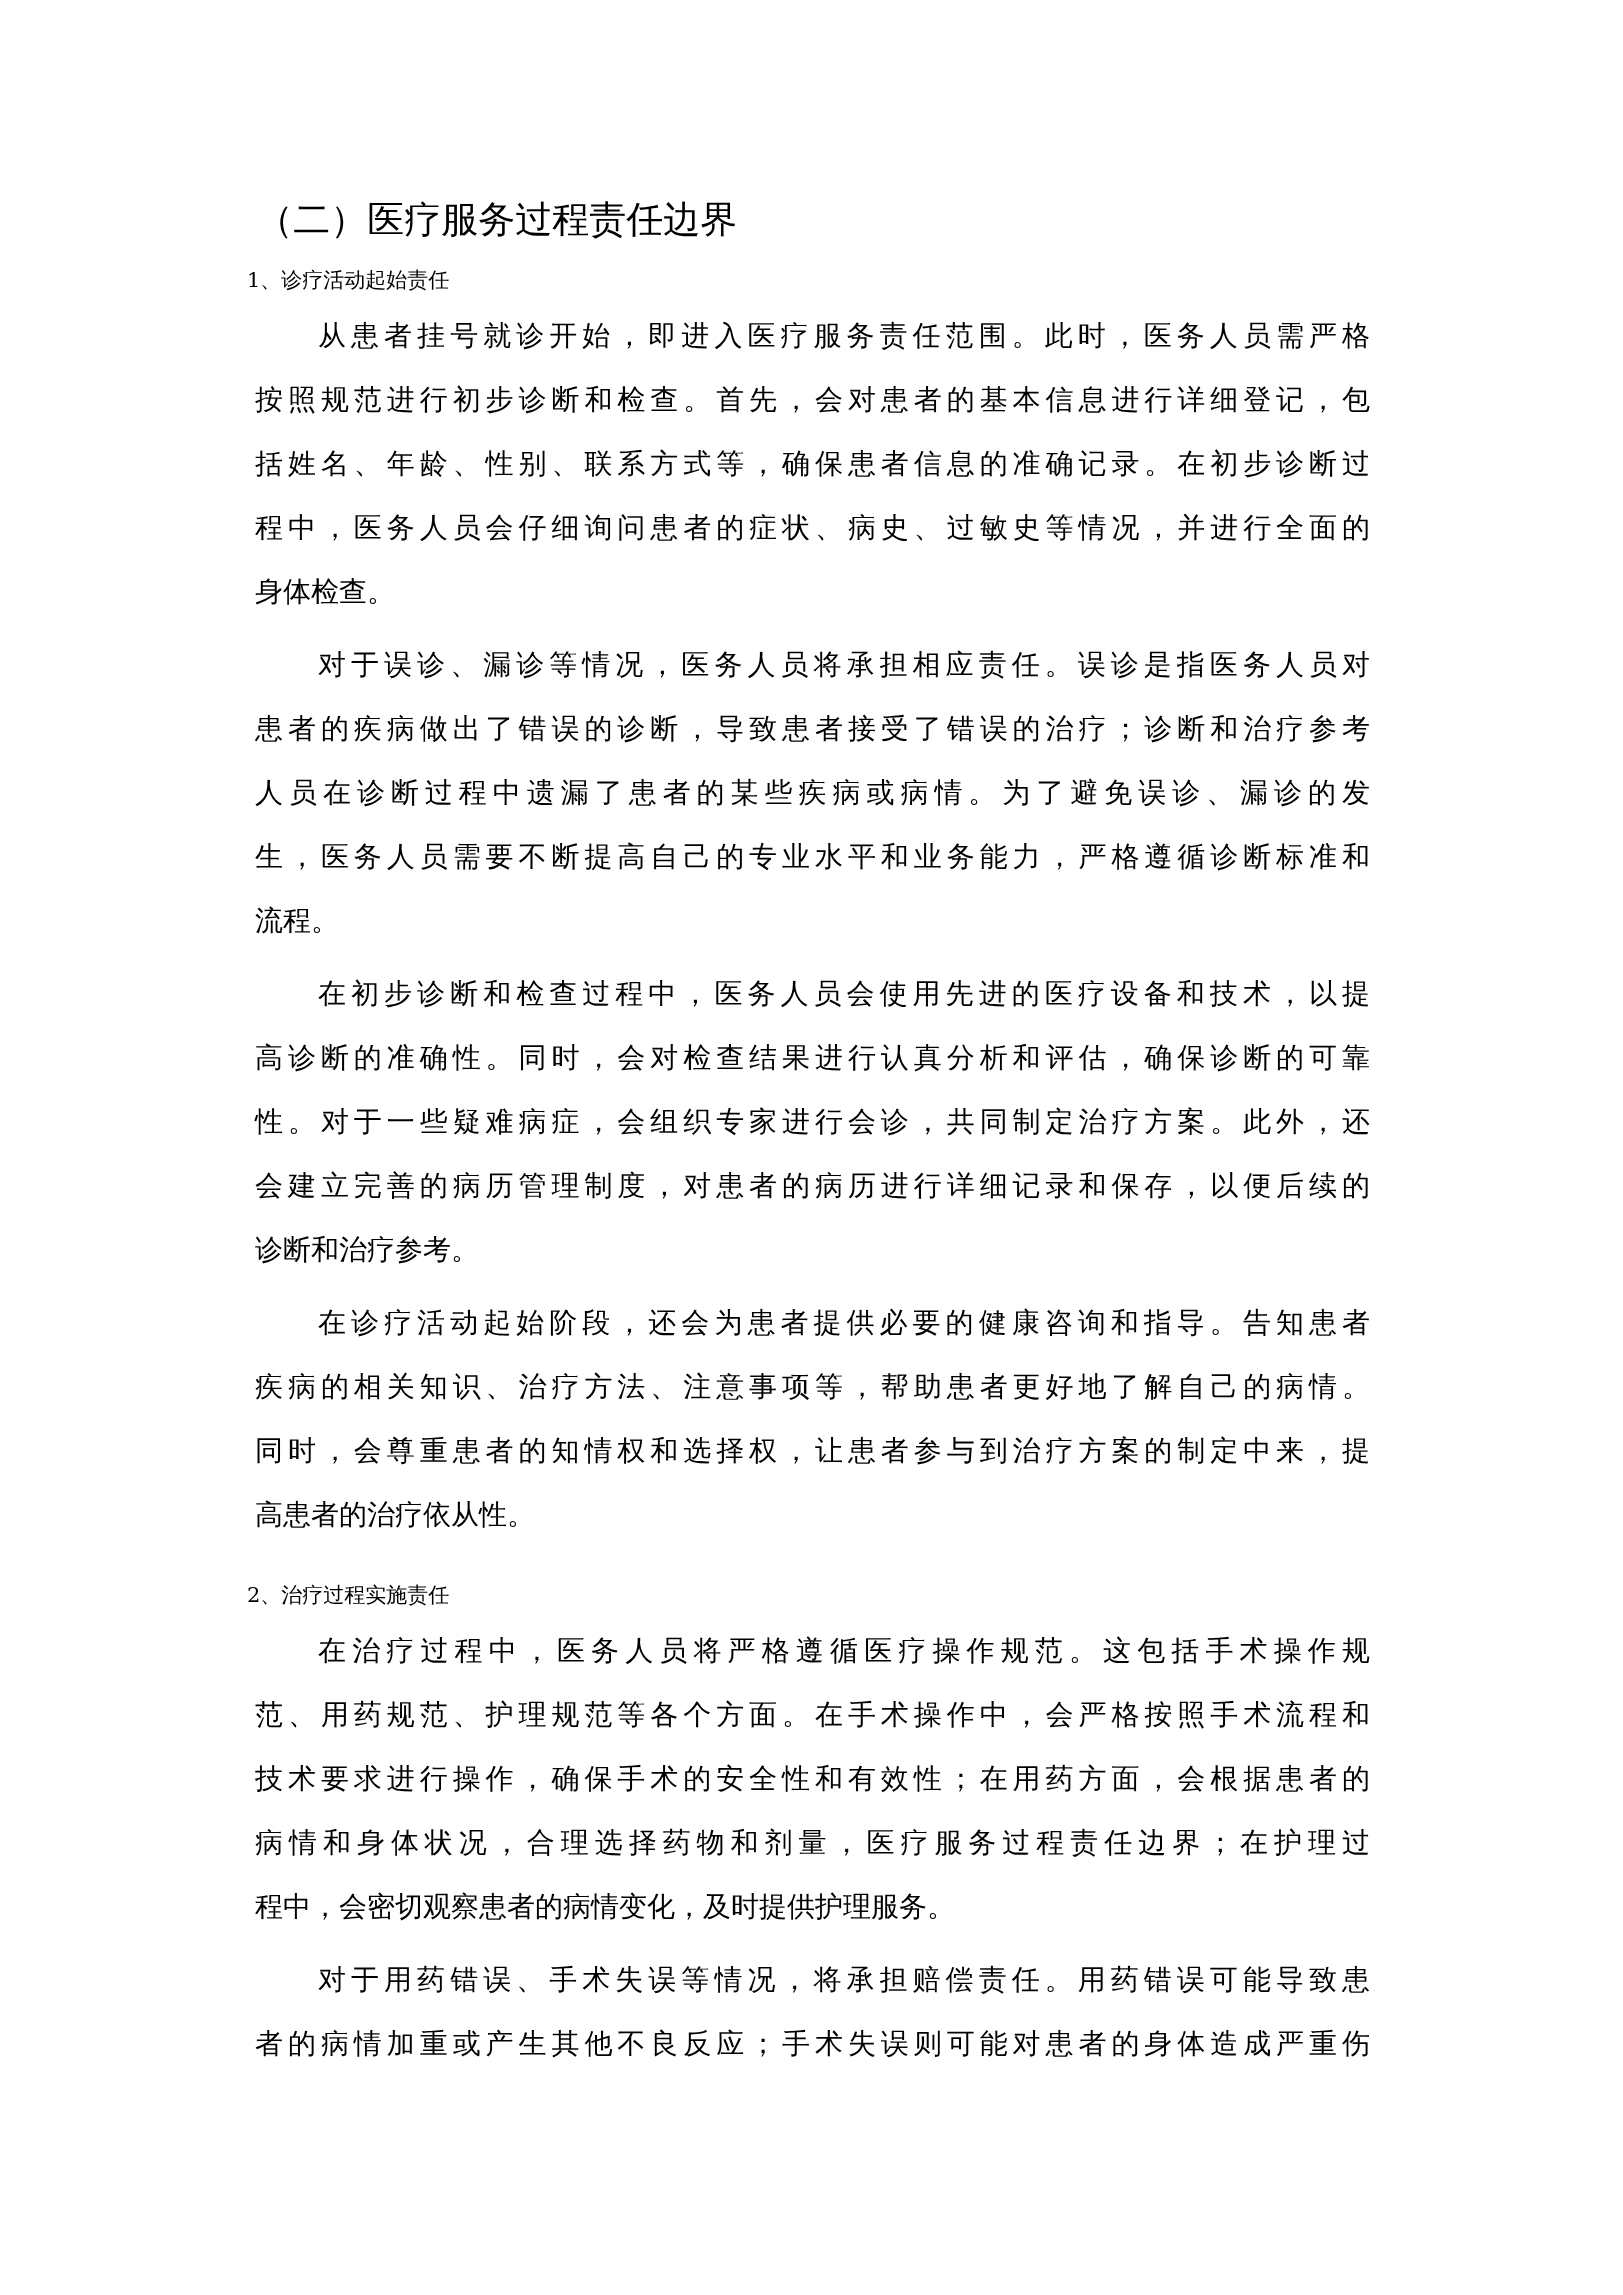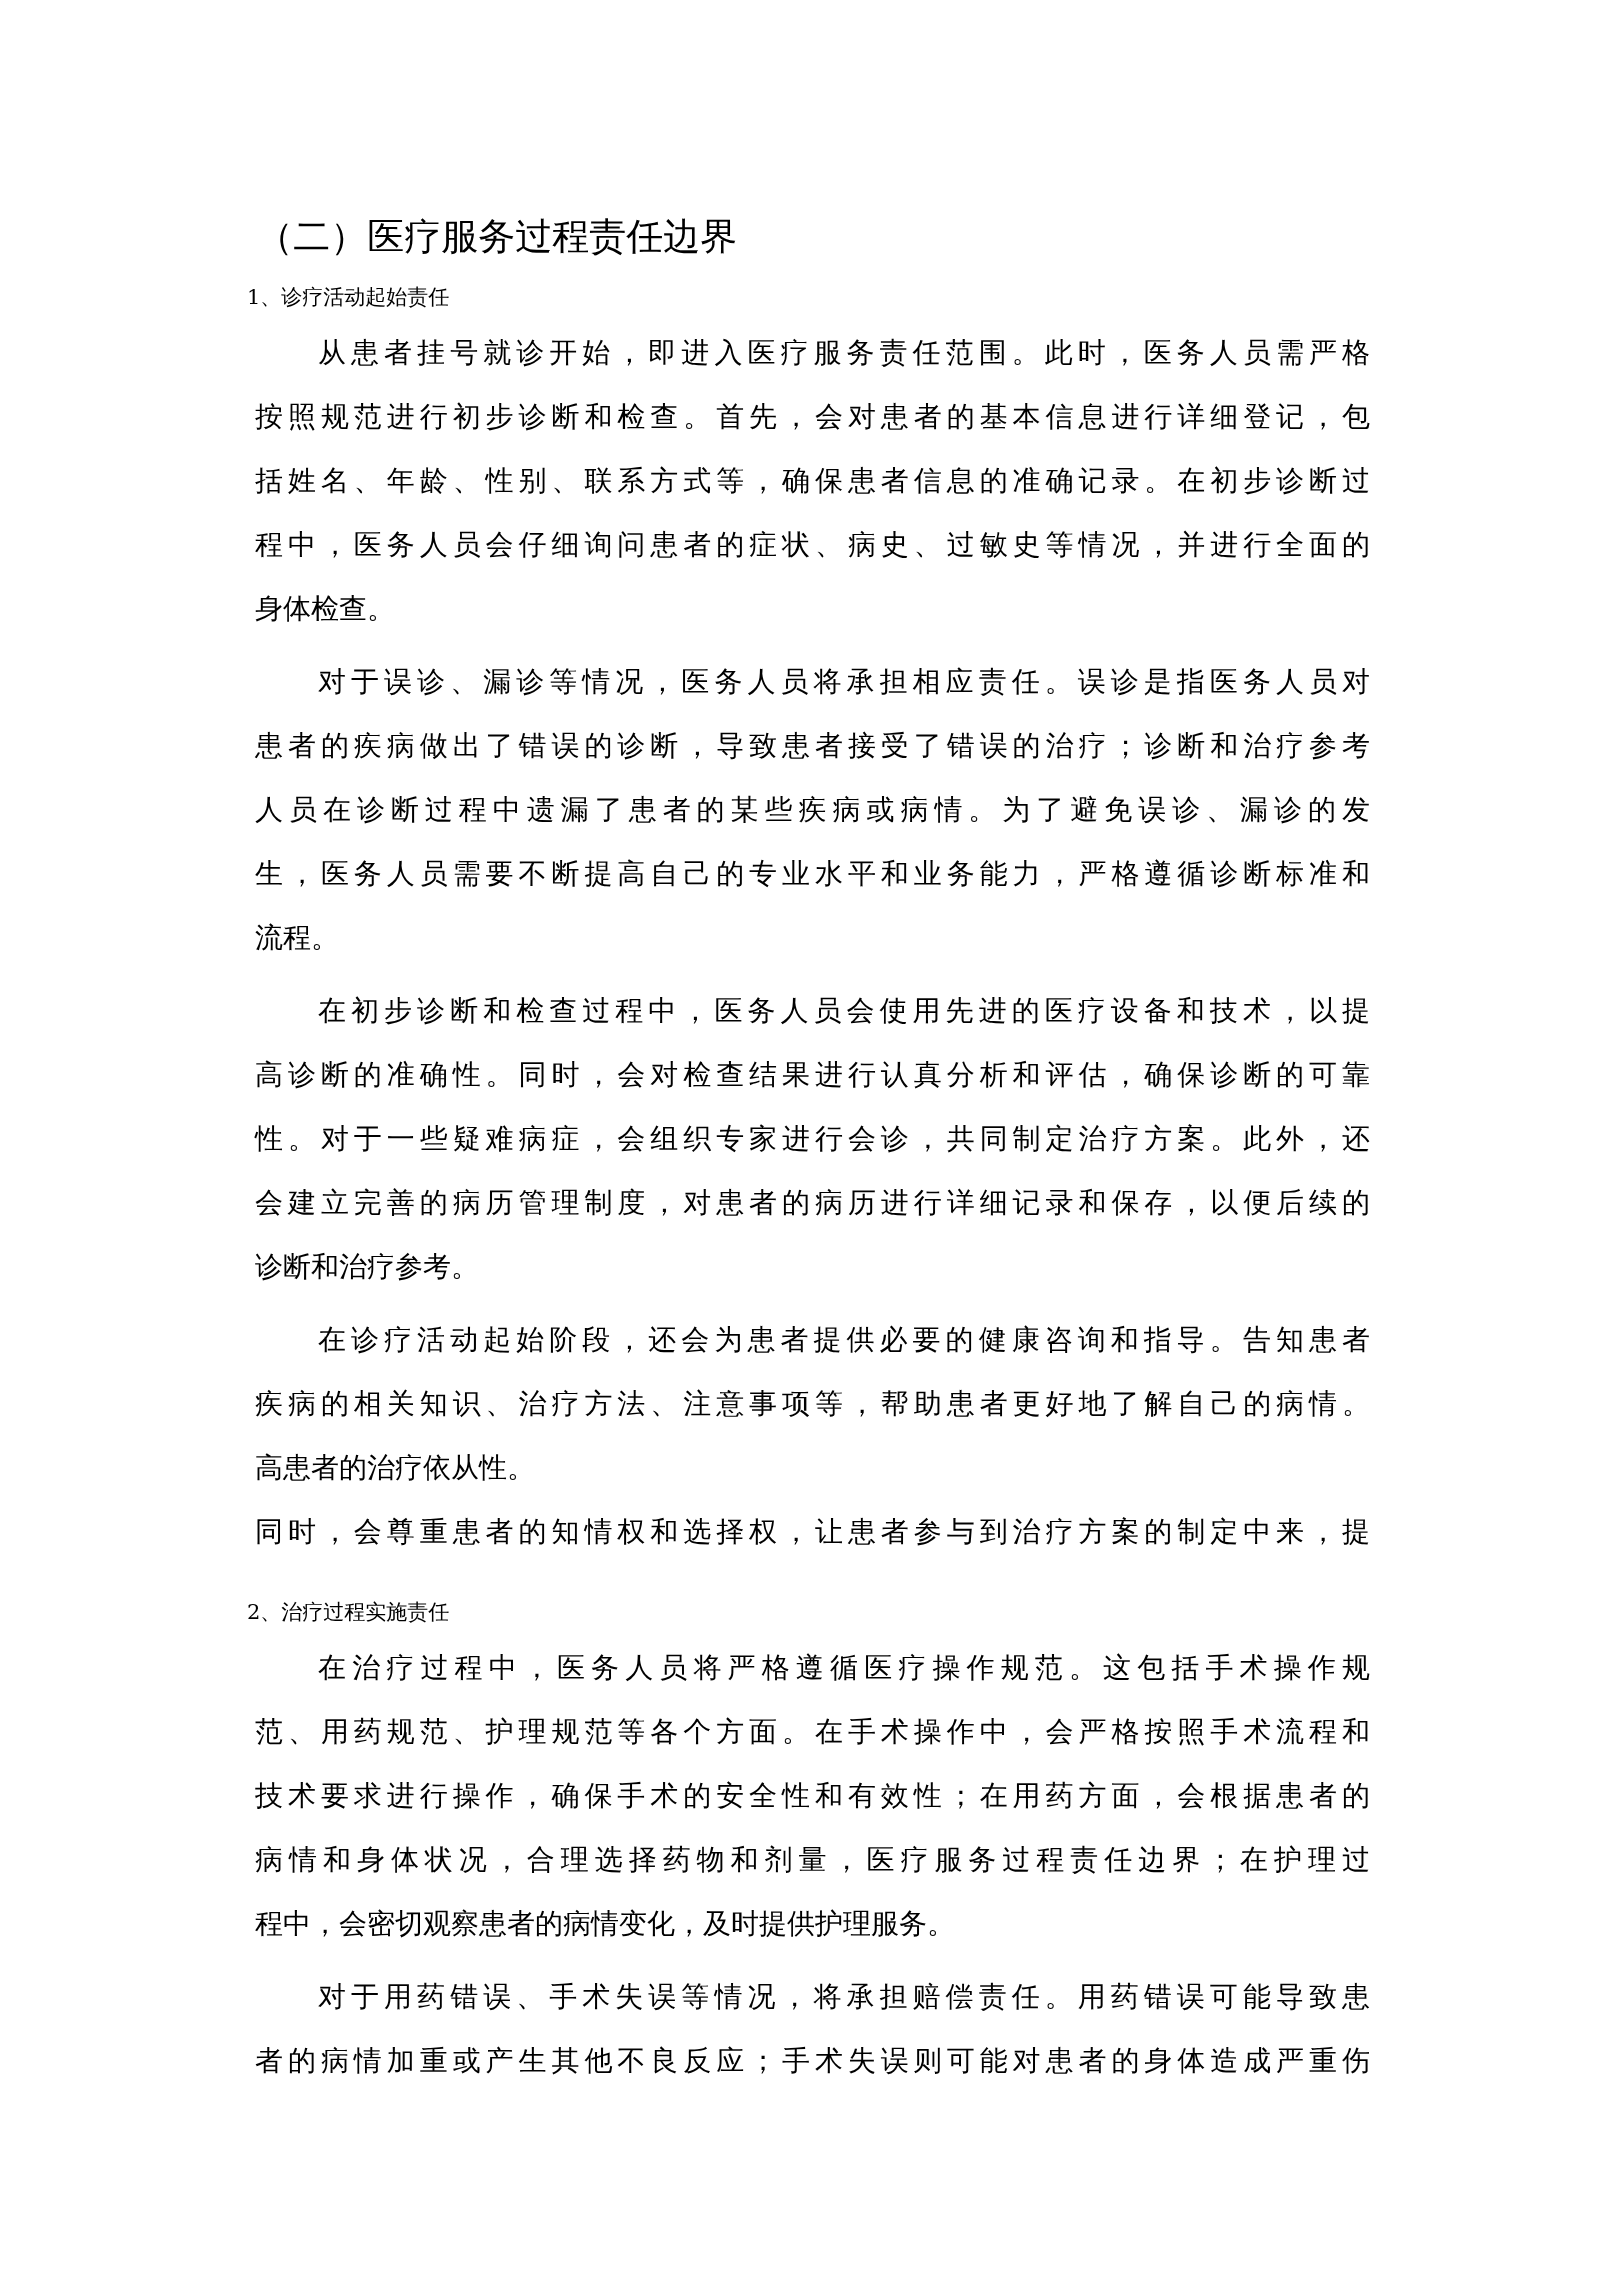--- a/index.html
+++ b/index.html
@@ -11,21 +11,21 @@
     width: 1623px;
     height: 2295px;
     position: relative;
     overflow: hidden;
     font-family: "DejaVu Serif", "Liberation Serif", serif;
     color: #000000;
   }
   .page {
     position: absolute;
     left: 0;
-    top: 17px;
+    top: 0;
     width: 1623px;
     height: 1643px;
     background: #ffffff;
   }
   .content {
     position: absolute;
     left: 247px;
     top: 194px;
     width: 1131px;
   }
@@ -105,22 +105,22 @@
       <span class="line indent">在初步诊断和检查过程中，医务人员会使用先进的医疗设备和技术，以提</span>
       <span class="line">高诊断的准确性。同时，会对检查结果进行认真分析和评估，确保诊断的可靠</span>
       <span class="line">性。对于一些疑难病症，会组织专家进行会诊，共同制定治疗方案。此外，还</span>
       <span class="line">会建立完善的病历管理制度，对患者的病历进行详细记录和保存，以便后续的</span>
       <span class="line last">诊断和治疗参考。</span>
     </p>
 
     <p class="para">
       <span class="line indent">在诊疗活动起始阶段，还会为患者提供必要的健康咨询和指导。告知患者</span>
       <span class="line">疾病的相关知识、治疗方法、注意事项等，帮助患者更好地了解自己的病情。</span>
+      <span class="line">同时，会尊重患者的知情权和选择权，让患者参与到治疗方案的制定中来，提</span>
       <span class="line last">高患者的治疗依从性。</span>
-      <span class="line">同时，会尊重患者的知情权和选择权，让患者参与到治疗方案的制定中来，提</span>
     </p>
 
     <h3 class="heading-3 second">2、治疗过程实施责任</h3>
 
     <p class="para">
       <span class="line indent">在治疗过程中，医务人员将严格遵循医疗操作规范。这包括手术操作规</span>
       <span class="line">范、用药规范、护理规范等各个方面。在手术操作中，会严格按照手术流程和</span>
       <span class="line">技术要求进行操作，确保手术的安全性和有效性；在用药方面，会根据患者的</span>
       <span class="line">病情和身体状况，合理选择药物和剂量，医疗服务过程责任边界；在护理过</span>
       <span class="line last">程中，会密切观察患者的病情变化，及时提供护理服务。</span>

